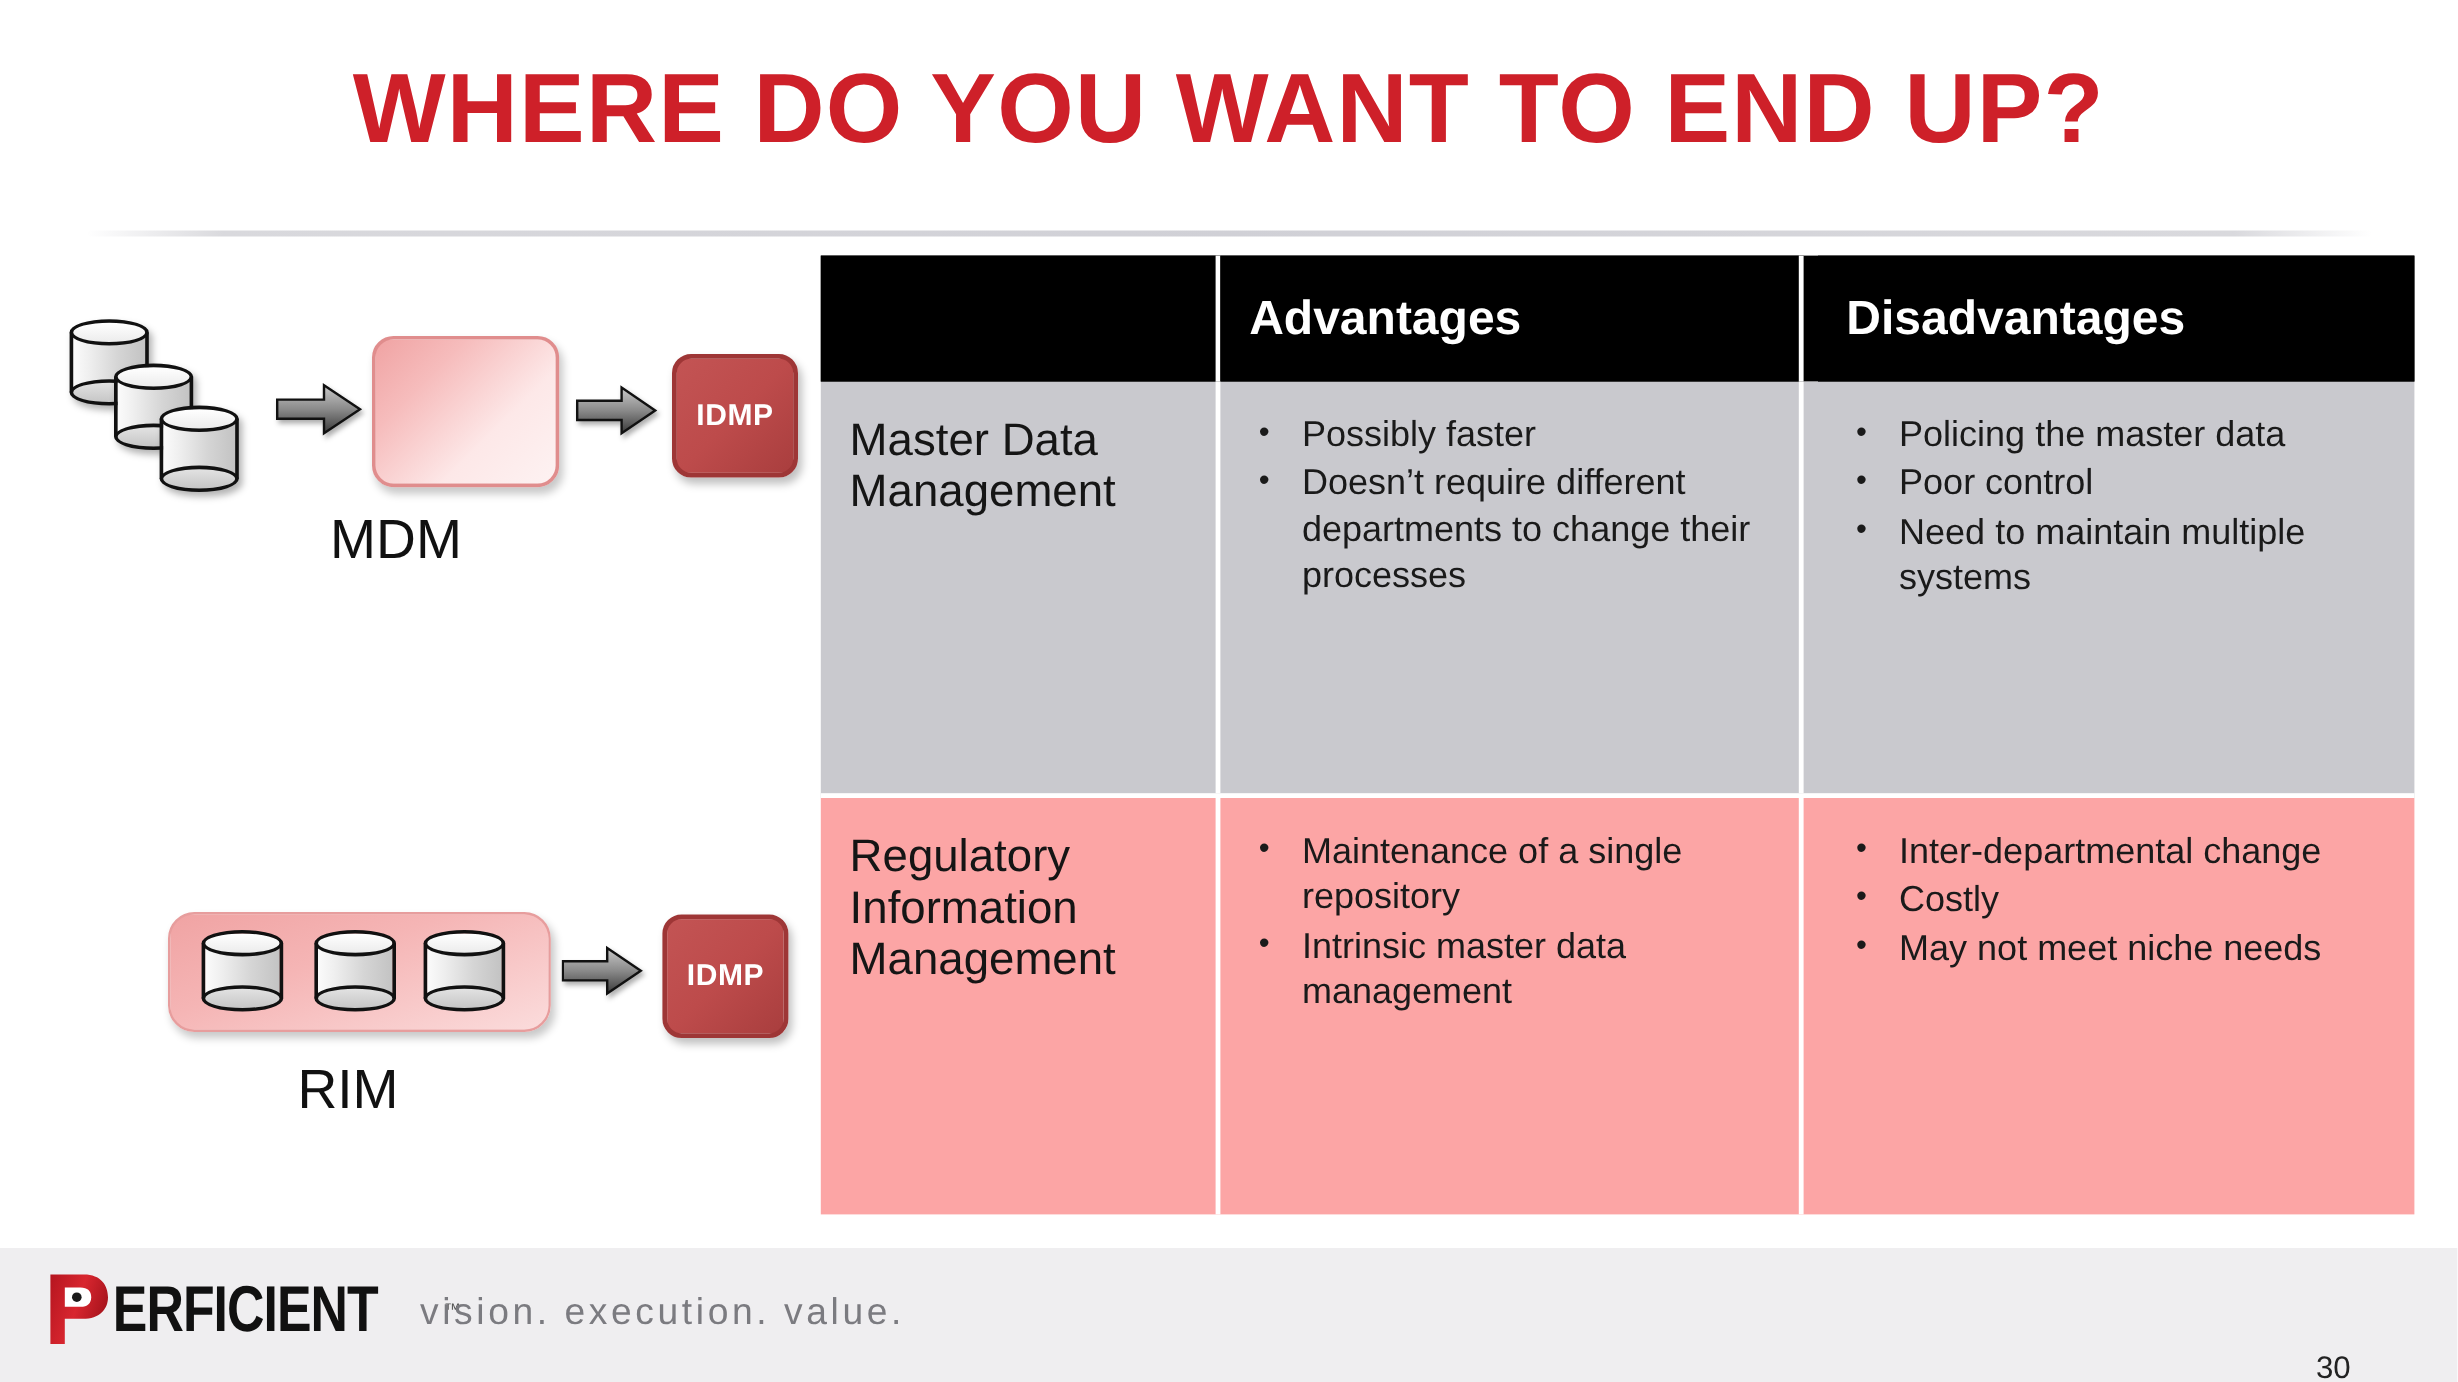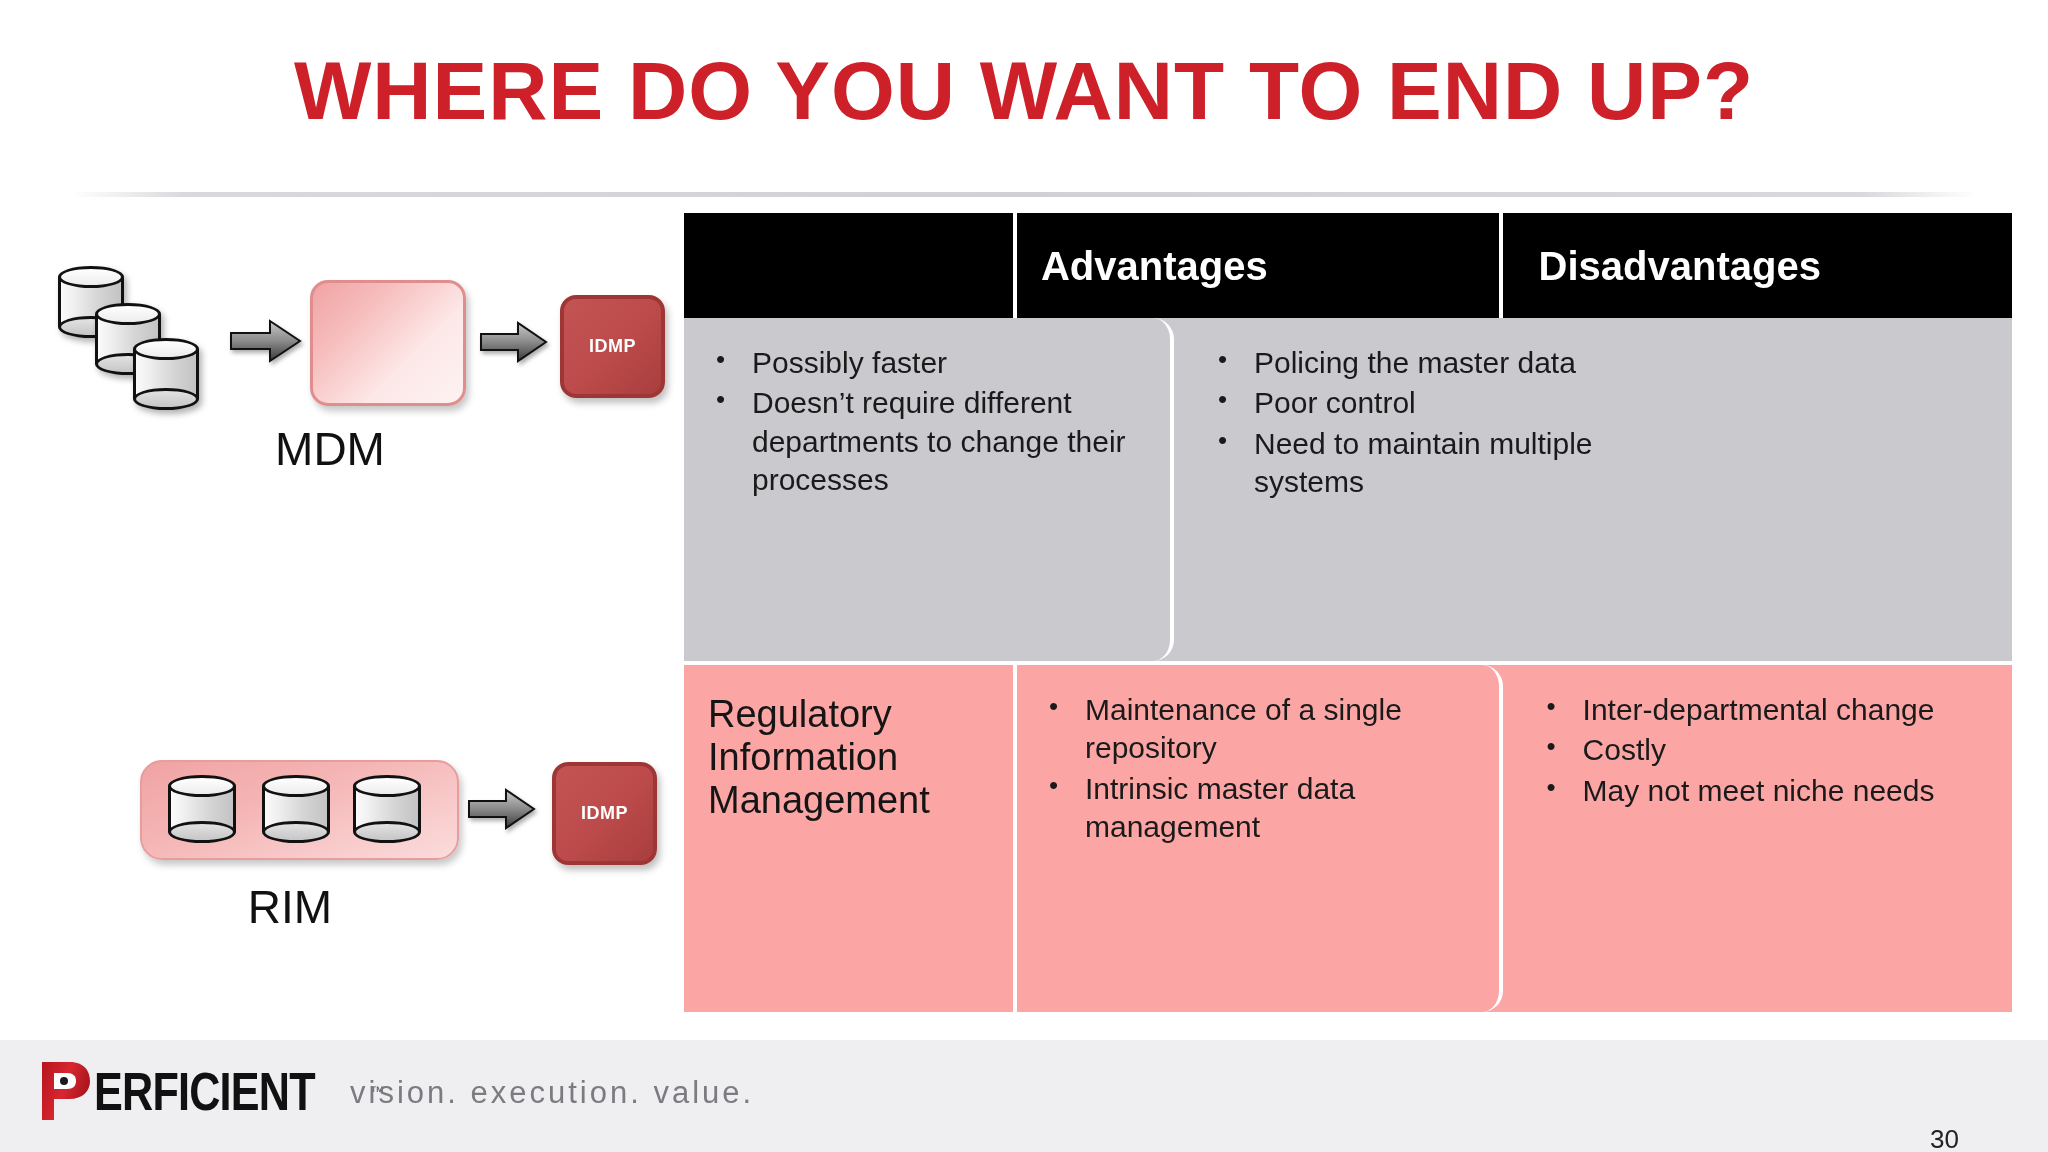--- a/index.html
+++ b/index.html
@@ -44,21 +44,21 @@
 
   .cell{box-sizing:border-box;position:relative;}
   .c1{width:336px;}
   .c2{width:490px;}
   .c3{width:502px;margin-left:12px;}
 
   .trow.head .cell{background:#000;}
   .trow.head .c1{border-right:4px solid #fff;}
   .trow.head .c2{border-right:4px solid #fff;}
   .trow.r1 .c1,.trow.r2 .c1{border-right:4px solid #fff;}
-  .trow.r1 .c2,.trow.r2 .c2{border-right:4px solid #fff;border-radius:21px;}
+  .trow.r1 .c2,.trow.r2 .c2{border-right:4px solid #fff;}
   .trow.r1{border-bottom:4px solid #fff;}
 
   .hdr-text{
     color:#ffffff;font-weight:bold;font-size:40px;
     position:absolute;left:24px;top:50%;transform:translateY(-50%);
     white-space:nowrap;letter-spacing:0px;
   }
 
   .rowlabel{
     position:absolute;left:24px;top:28px;right:16px;
@@ -130,21 +130,21 @@
   }
   .idmp{
     position:absolute;
     background:linear-gradient(135deg,#c35454 0%,#bd4b4b 50%,#a93e3e 100%);
     border:4px solid #9e3636;
     border-radius:16px;
     box-shadow:3px 5px 7px rgba(0,0,0,0.25);
     display:flex;align-items:center;justify-content:center;
   }
   .idmp span{
-    color:#fff;font-weight:bold;font-size:18px;letter-spacing:0.5px;
+    color:#fff;font-weight:bold;font-size:25px;letter-spacing:0.5px;
   }
   .caption{
     position:absolute;
     font-size:46px;color:#111;text-align:center;
     font-weight:normal;
   }
 
   
   .footer{
     position:absolute;left:0;top:1040px;width:2048px;height:112px;
@@ -276,20 +276,23 @@
       <div class="cell c1"></div>
       <div class="cell c2">
         <span class="hdr-text">Advantages</span>
       </div>
       <div class="cell c3">
         <span class="hdr-text">Disadvantages</span>
       </div>
     </div>
 
     <div class="trow r1">
+      <div class="cell c1">
+        <div class="rowlabel">Master Data Management</div>
+      </div>
       <div class="cell c2">
         <ul class="bullets">
           <li>Possibly faster</li>
           <li>Doesn’t require different departments to change their processes</li>
         </ul>
       </div>
       <div class="cell c3">
         <ul class="bullets">
           <li>Policing the master data</li>
           <li>Poor control</li>

